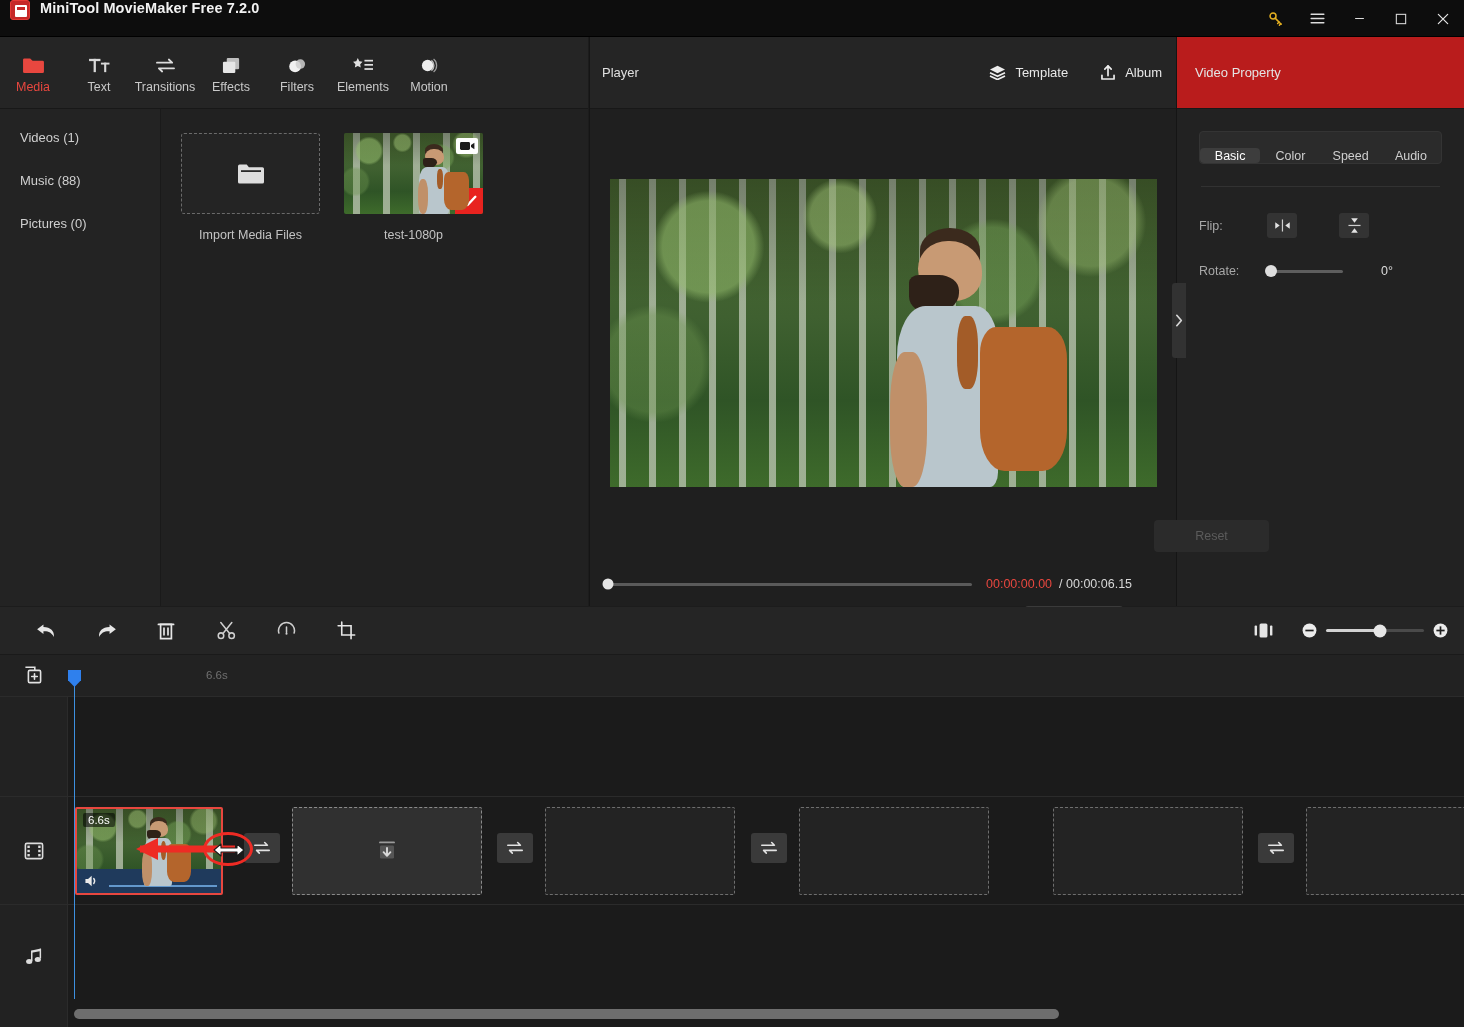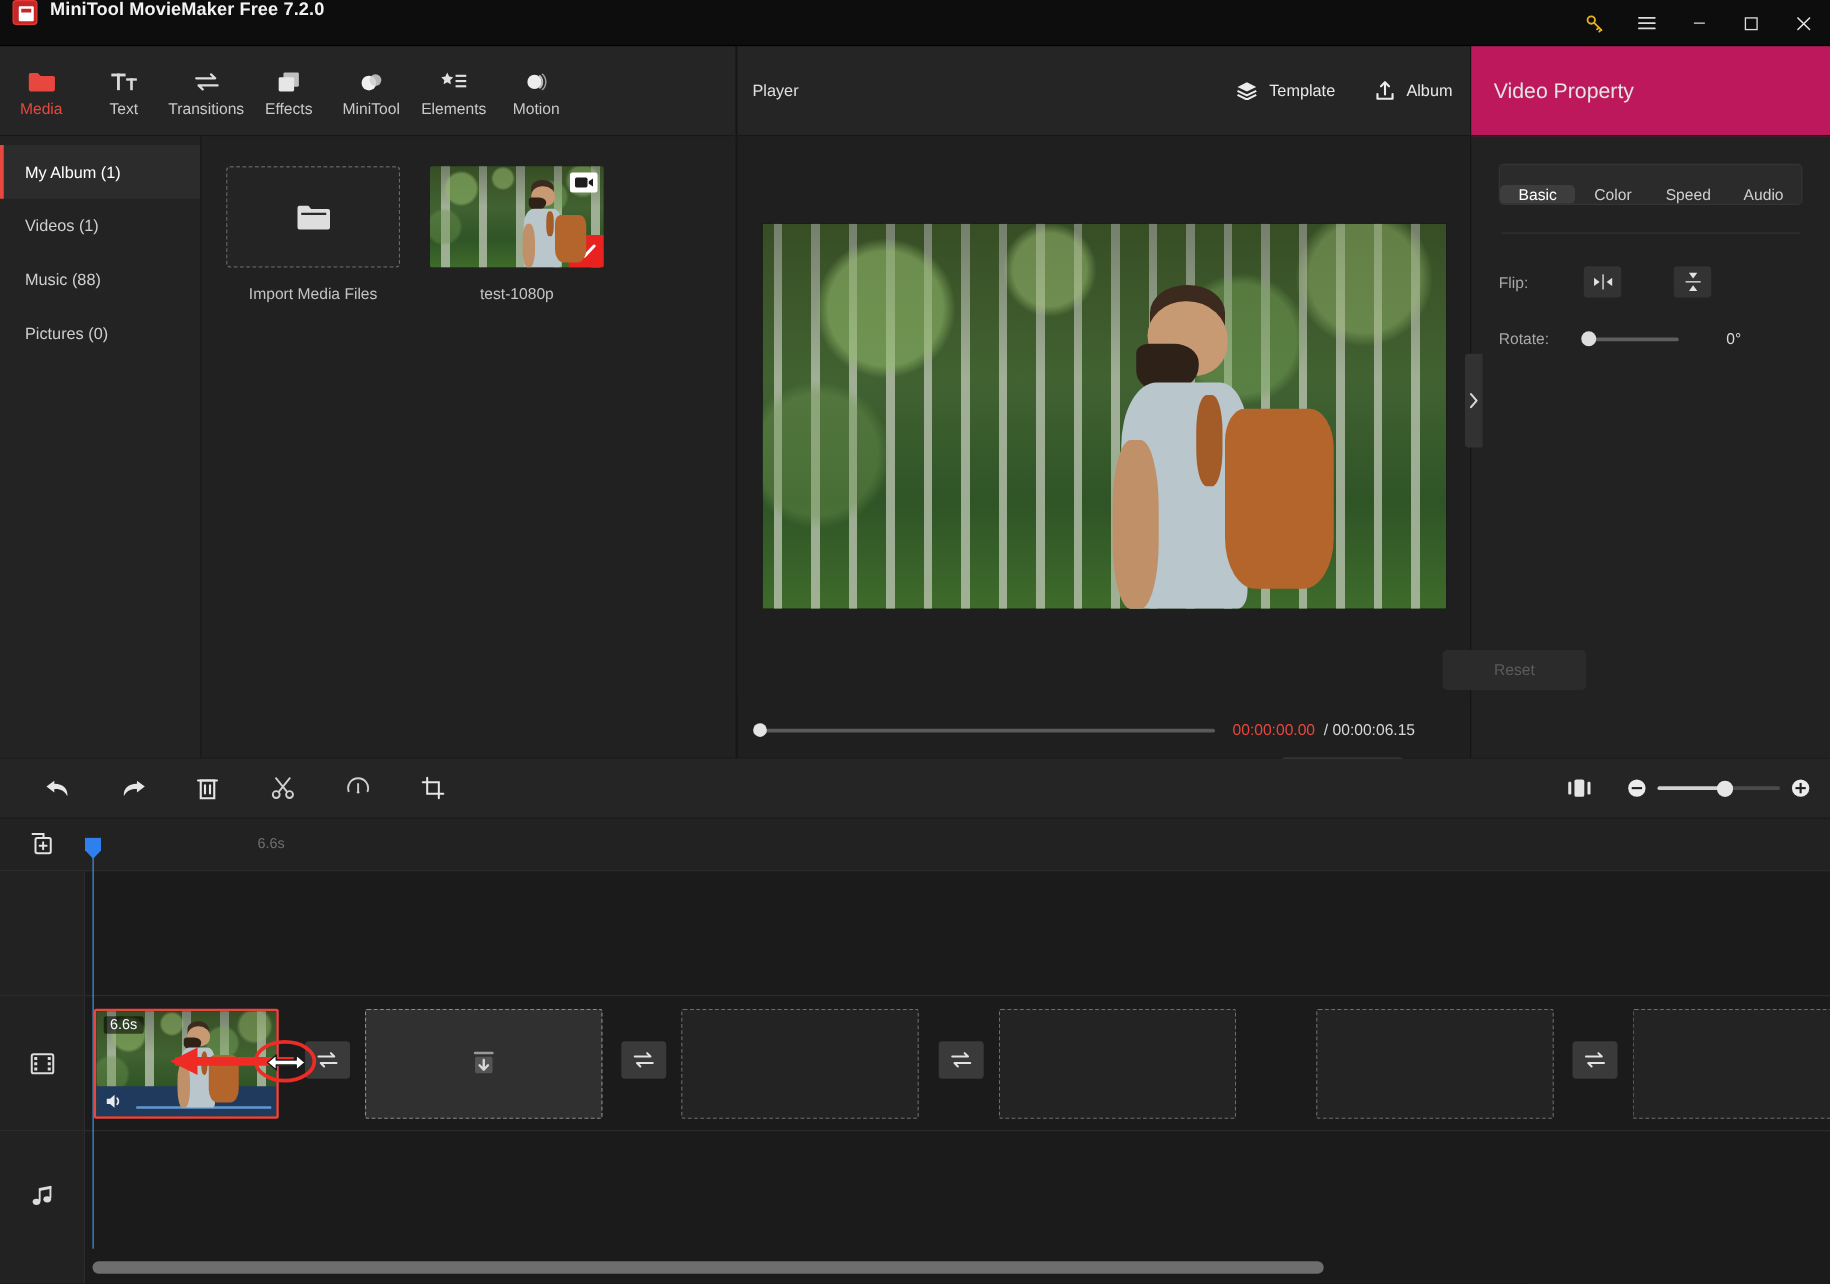--- a/index.html
+++ b/index.html
@@ -210,22 +210,22 @@
     align-items: center; justify-content: center; cursor: pointer; z-index: 20;
   }
 
   
   .props {
     position: absolute; left: 1176px; top: 37px; width: 288px; height: 569px;
     background: #222; border-left: 1px solid #151515;
   }
   .props-head {
     height: 72px; display: flex; align-items: center; padding-left: 18px;
-    background: #be185d; border-bottom: 1px solid #181818;
-    font-size: 17px; color: #e4e4e4;
+    background: #b91c1c; border-bottom: 1px solid #181818;
+    font-size: 13px; color: #e4e4e4;
   }
   .props-body { padding: 22px 22px 0 22px; }
   .segctl {
     height: 33px; background: #2b2b2b; border-radius: 4px; display: flex;
     overflow: hidden; border: 1px solid #343434;
   }
   .seg {
     flex: 1; display: flex; align-items: center; justify-content: center;
     font-size: 12.5px; color: #cfcfcf; cursor: pointer; margin-top: 16px;
   }
@@ -437,21 +437,21 @@
       </span>
       <span class="lbl">Effects</span>
     </div>
     <div class="ttab">
       <span class="ico">
         <svg width="23" height="19" viewBox="0 0 24 20">
             <circle cx="9.5" cy="11" r="6.2" fill="#f0f0f0"></circle>
             <circle cx="15" cy="8.5" r="5" fill="#cfcfcf" opacity=".85"></circle>
           </svg>
       </span>
-      <span class="lbl">MiniTool</span>
+      <span class="lbl">Filters</span>
     </div>
     <div class="ttab">
       <span class="ico">
         <svg width="23" height="19" viewBox="0 0 24 20" fill="#e0e0e0">
             <path d="M6 2l1.6 3.4L11 6.1 8.5 8.6 9.1 12 6 10.4 2.9 12l.6-3.4L1 6.1l3.4-.7z"></path>
             <rect x="13" y="4" width="9" height="1.8"></rect>
             <rect x="13" y="8.4" width="9" height="1.8"></rect>
             <rect x="13" y="12.8" width="9" height="1.8"></rect>
           </svg>
       </span>
@@ -464,23 +464,20 @@
             <path d="M14 4.6a6.8 6.8 0 012.6 5.4 6.8 6.8 0 01-2.6 5.4" fill="none" stroke="#bdbdbd" stroke-width="1.5"></path>
             <path d="M16.3 3.2a8.6 8.6 0 013.2 6.8 8.6 8.6 0 01-3.2 6.8" fill="none" stroke="#9e9e9e" stroke-width="1.3"></path>
           </svg>
       </span>
       <span class="lbl">Motion</span>
     </div>
   </div>
 
   <div class="library">
     <div class="lib-side">
-      <div class="lib-item active">
-        <span>My Album (1)</span>
-      </div>
       <div class="lib-item">
         <span>Videos (1)</span>
       </div>
       <div class="lib-item">
         <span>Music (88)</span>
       </div>
       <div class="lib-item">
         <span>Pictures (0)</span>
       </div>
     </div>

